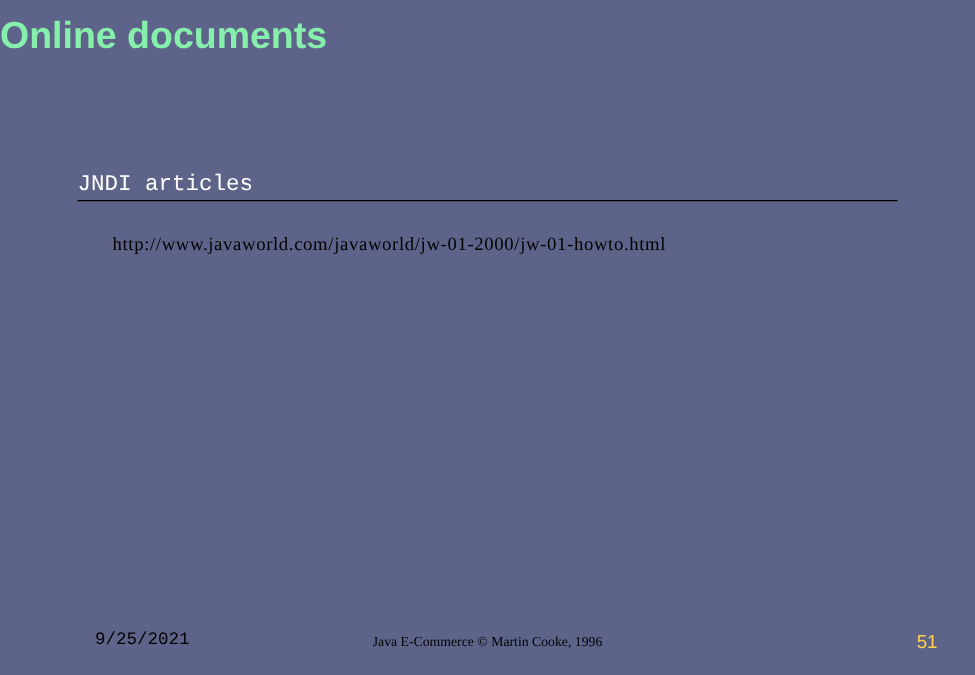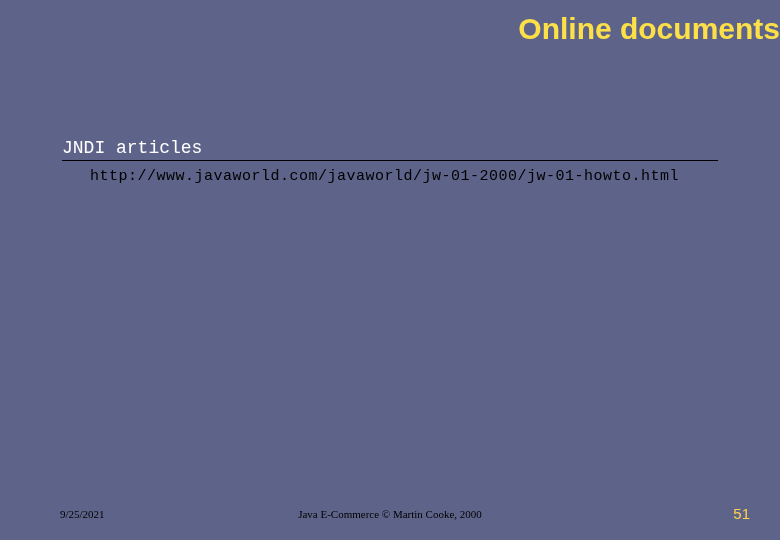--- a/index.html
+++ b/index.html
@@ -13,57 +13,57 @@
     background: #5e6489;
     font-family: "Times New Roman", Times, serif;
     color: #000;
     position: relative;
   }
   .title {
     position: absolute;
     top: 12px;
     left: 0;
     width: 100%;
-    text-align: right;
+    text-align: left;
     font-family: Arial, Helvetica, sans-serif;
     font-weight: bold;
     font-size: 30px;
-    color: #fde047;
+    color: #86efac;
   }
   .section-heading {
     position: absolute;
     top: 138px;
     left: 62px;
     font-family: "Courier New", Courier, monospace;
     font-size: 18px;
     color: #ffffff;
   }
   .underline {
     position: absolute;
     top: 160px;
     left: 62px;
     width: 656px;
     height: 1px;
     background: #000;
   }
   .article-link {
     position: absolute;
-    top: 168px;
+    top: 188px;
     left: 90px;
-    font-family: Liberation Mono, monospace;
+    font-family: Liberation Serif, serif;
     font-size: 15px;
     color: #000;
     letter-spacing: 0.5px;
   }
   .footer-date {
     position: absolute;
     bottom: 20px;
-    left: 60px;
-    font-family: Liberation Serif, serif;
-    font-size: 11px;
+    left: 76px;
+    font-family: Liberation Mono, monospace;
+    font-size: 14px;
     color: #000;
   }
   .footer-credit {
     position: absolute;
     bottom: 20px;
     left: 0;
     width: 100%;
     text-align: center;
     font-family: "Times New Roman", Times, serif;
     font-size: 11px;
@@ -81,14 +81,14 @@
 </head>
 <body>
 
 <div class="title">Online documents</div>
 
 <div class="section-heading">JNDI articles</div>
 <div class="underline"></div>
 <div class="article-link">http://www.javaworld.com/javaworld/jw-01-2000/jw-01-howto.html</div>
 
 <div class="footer-date">9/25/2021</div>
-<div class="footer-credit">Java E-Commerce © Martin Cooke, 2000</div>
+<div class="footer-credit">Java E-Commerce © Martin Cooke, 1996</div>
 <div class="footer-page">51</div>
 
 </body></html>

